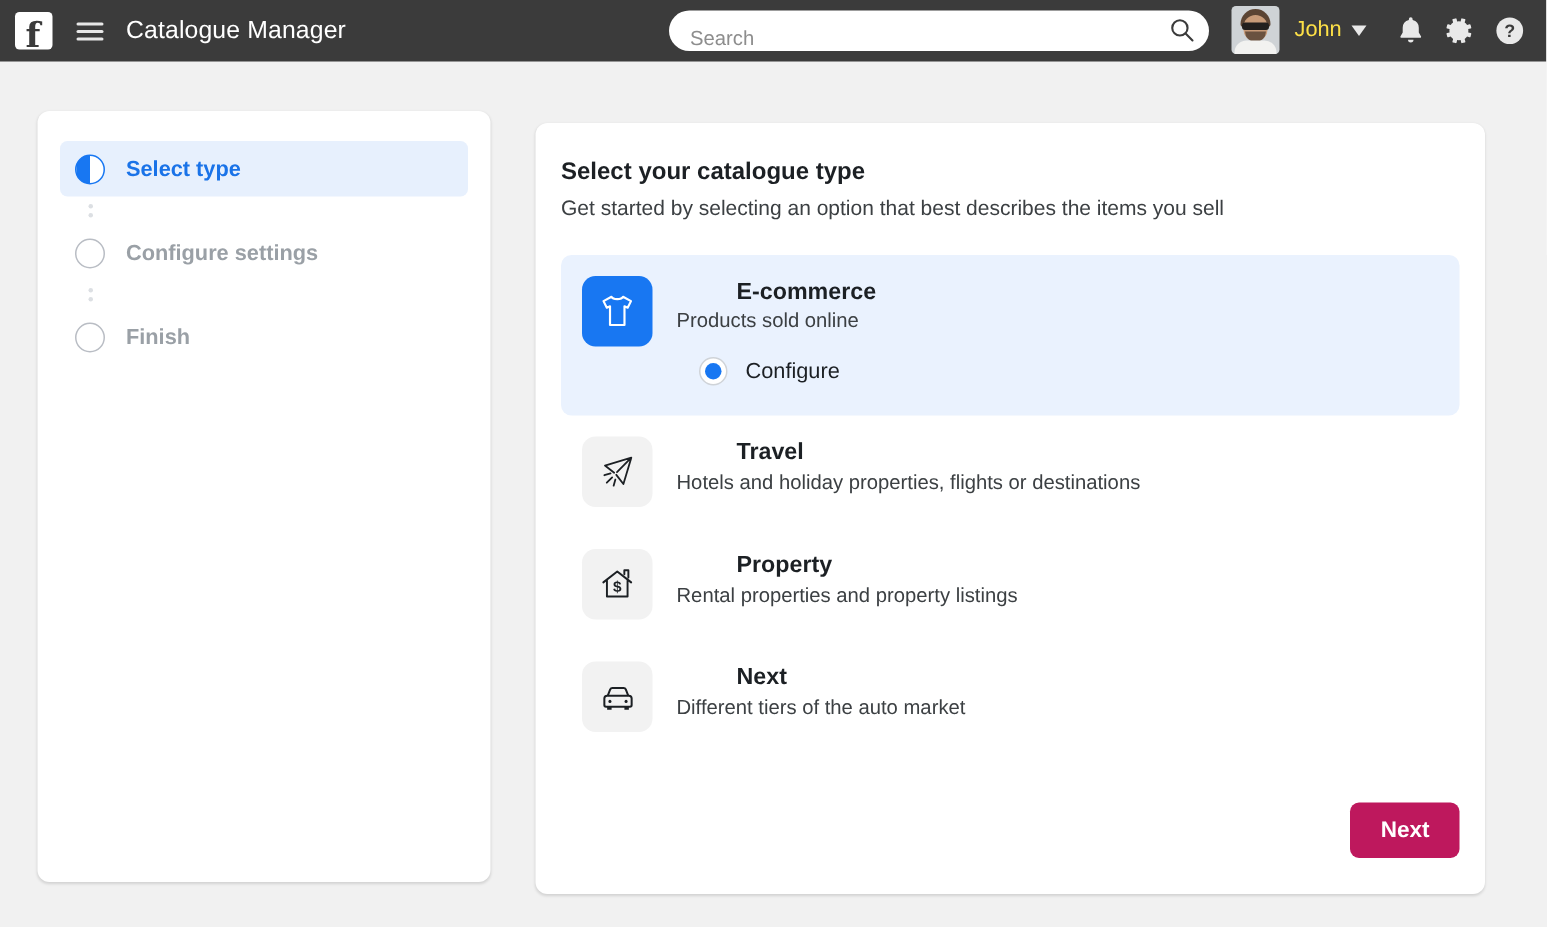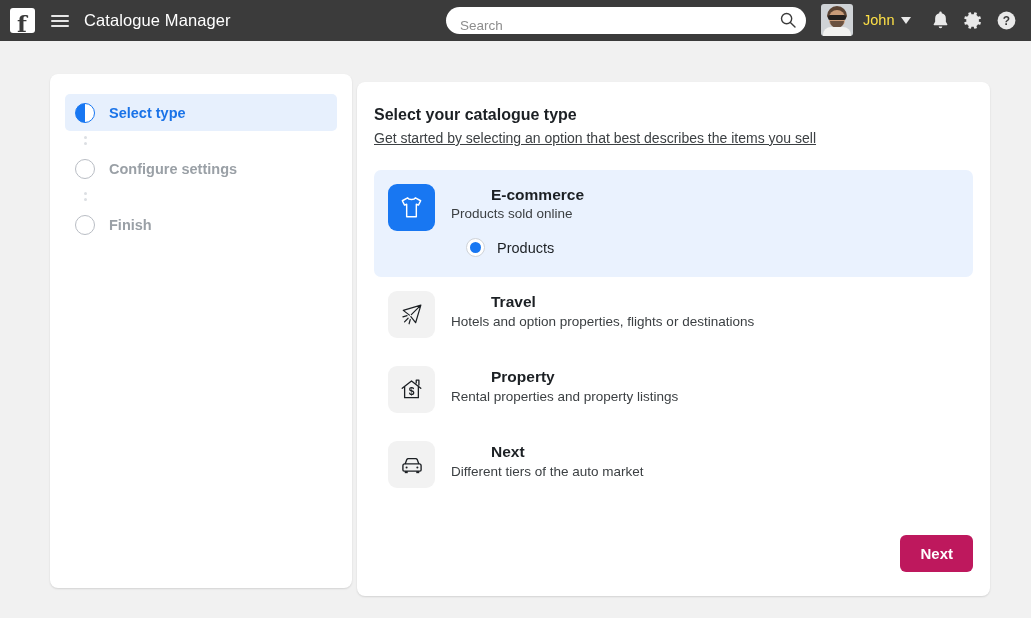--- a/index.html
+++ b/index.html
@@ -68,21 +68,21 @@
   .user-name { color: #fde047; font-size: 14.5px; margin-left: 10px; }
   .caret { width: 0; height: 0; margin-left: 7px; border-left: 5.5px solid transparent; border-right: 5.5px solid transparent; border-top: 7px solid #e9e9e9; }
 
   .tb-icon { position: absolute; top: 9px; width: 23px; height: 23px; cursor: pointer; }
   .ic-bell { left: 929px; }
   .ic-gear { left: 961px; }
   .ic-help { left: 995px; }
 
   
   .sidebar {
-    position: absolute; left: 50px; top: 74px;
+    position: absolute; left: 25px; top: 74px;
     width: 302px; height: 514px;
     background: #fff; border-radius: 8px;
     box-shadow: 0 1px 2px rgba(0,0,0,.13);
     padding-top: 20px;
   }
   .step {
     position: relative; height: 37px; margin: 0 15px;
     display: flex; align-items: center; padding-left: 10px;
     border-radius: 5px; cursor: pointer;
   }
@@ -97,21 +97,21 @@
   .connector i { display: block; width: 3px; height: 3px; border-radius: 50%; background: #dcdfe3; }
 
   .main {
     position: absolute; left: 357px; top: 82px;
     width: 633px; height: 514px;
     background: #fff; border-radius: 8px;
     box-shadow: 0 1px 2px rgba(0,0,0,.13);
     padding: 0 17px;
   }
   .main-title { margin: 24px 0 0 0; font-size: 16px; font-weight: bold; color: #1c2024; }
-  .main-sub { margin: 6px 0 0 0; font-size: 14px; color: #3c4043; text-decoration: underline; }
+  .main-sub { margin: 6px 0 0 0; font-size: 14px; color: #3c4043; }
 
   .options { margin-top: 24px; }
   .option {
     display: flex; align-items: flex-start;
     padding: 14px 0 14px 14px; border-radius: 7px; cursor: pointer;
   }
   .option.selected { background: #eaf2fe; padding-bottom: 20px; }
   .opt-tile {
     width: 47px; height: 47px; border-radius: 9px; flex: none;
     display: flex; align-items: center; justify-content: center;
@@ -219,34 +219,34 @@
             <path d="M10 4 L4.5 7 L6.8 11.5 L9 10.6 L9 23.5 L19 23.5 L19 10.6 L21.2 11.5 L23.5 7 L18 4 C17 6.2 11 6.2 10 4 Z" fill="none" stroke="#ffffff" stroke-width="1.5" stroke-linejoin="round"></path>
           </svg>
         </div>
         <div class="opt-body">
           <div class="opt-title">E-commerce</div>
           <div class="opt-desc">Products sold online</div>
           <div class="sub-choice">
             <div class="radio">
                 <i></i>
               </div>
-            <div class="sub-label">Products</div>
+            <div class="sub-label">Configure</div>
           </div>
         </div>
       </div>
 
       <div class="option">
         <div class="opt-tile">
           <svg width="25" height="25" viewBox="0 0 28 28">
             <path d="M24.5 3.5 L13.8 14.2 M24.5 3.5 L18.6 23.2 L13.3 16.3 M24.5 3.5 L4.8 9.4 L11.7 14.7 M10.2 18.2 L6.2 22.2 M9.0 15.3 L4.4 16.6 M12.6 19.8 L11.3 24.4" fill="none" stroke="#1c2024" stroke-width="1.35" stroke-linecap="round" stroke-linejoin="round"></path>
           </svg>
         </div>
         <div class="opt-body">
           <div class="opt-title">Travel</div>
-          <div class="opt-desc">Hotels and option properties, flights or destinations</div>
+          <div class="opt-desc">Hotels and holiday properties, flights or destinations</div>
         </div>
       </div>
 
       <div class="option">
         <div class="opt-tile">
           <svg width="25" height="25" viewBox="0 0 28 28">
             <path d="M3.6 12.6 L14 4.4 L24.4 12.6 M6.3 11 L6.3 23.2 L21.7 23.2 L21.7 11 M19.3 6.6 L19.3 3.6 L22.3 3.6 L22.3 9" fill="none" stroke="#1c2024" stroke-width="1.45" stroke-linejoin="round" stroke-linecap="round"></path>
             <text x="14" y="20" text-anchor="middle" font-family="Liberation Sans, sans-serif" font-size="11.5" font-weight="bold" fill="#1c2024">$</text>
           </svg>
         </div>

